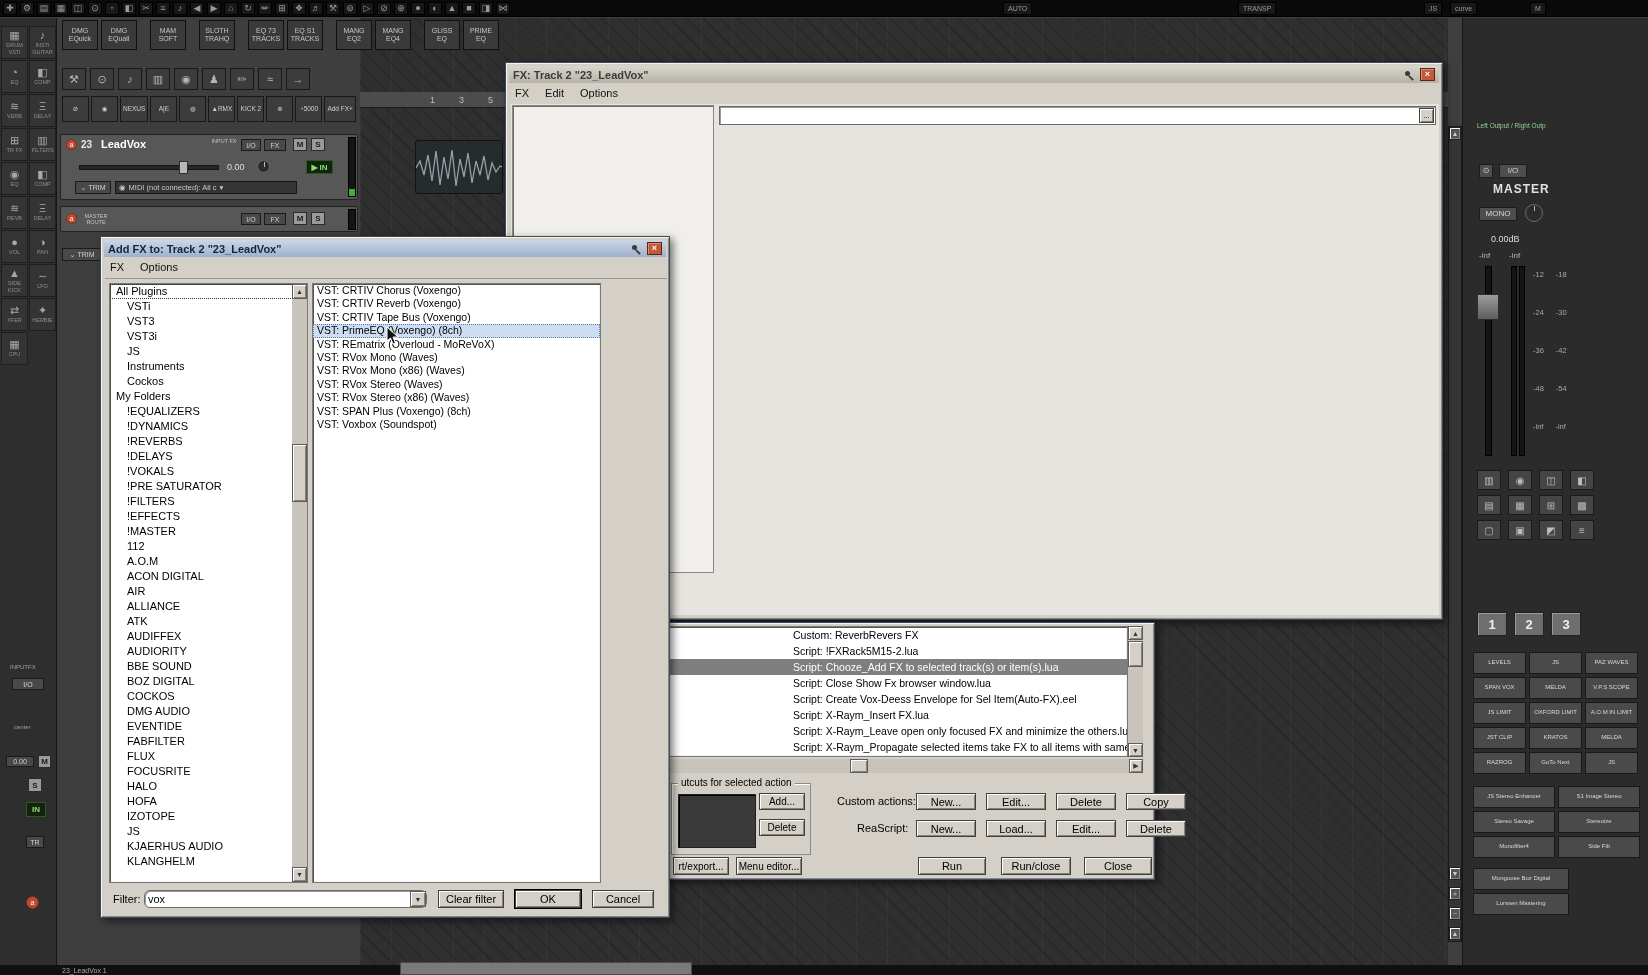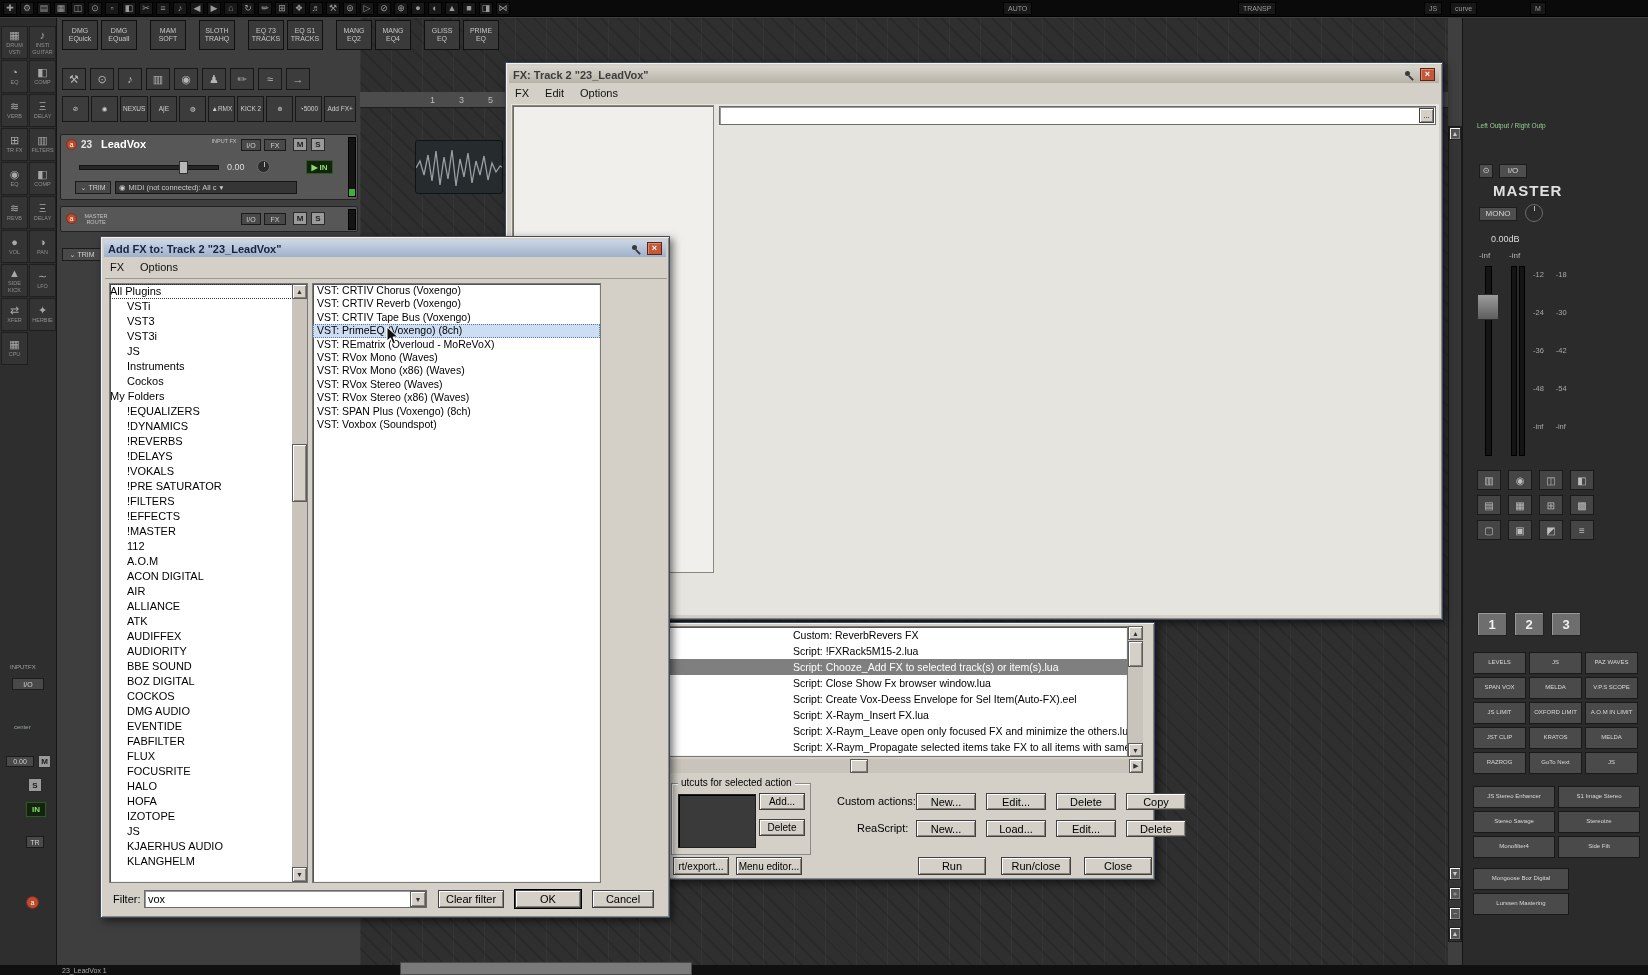--- a/index.html
+++ b/index.html
@@ -50,21 +50,21 @@
 .win{background:#d4d0c8;border:1px solid #3c4a63;box-shadow:inset 1px 1px 0 #f4f2ee,inset -1px -1px 0 #8a877e,3px 3px 8px rgba(0,0,0,.55)}
 .titlebar{position:absolute;left:3px;right:3px;top:3px;height:17px;display:flex;align-items:center;padding:0 4px;background:linear-gradient(180deg,#ccd6e6,#9fb1ca);color:#15233c;font-size:11px;font-weight:bold}
 .titlebar.inactive{background:linear-gradient(180deg,#d9d6cf,#b6b2a6);color:#3c3c3c}
 .tspacer{flex:1}
 .pin{width:12px;height:12px;position:relative;margin-right:5px}
 .pin::before{content:"";position:absolute;width:5px;height:5px;background:#3a3a3a;border-radius:50%;left:2px;top:2px}
 .pin::after{content:"";position:absolute;width:2px;height:6px;background:#3a3a3a;left:7px;top:6px;transform:rotate(-45deg)}
 .closebox{width:15px;height:13px;background:#c2593b;border:1px solid #5e2413;box-shadow:inset 1px 1px 0 #e08a6d;color:#fff;font-size:9px;line-height:11px;text-align:center;font-weight:bold}
 .menubar{position:absolute;left:3px;height:18px;display:flex;align-items:center;gap:16px;padding-left:6px;font-size:11px;color:#111}
 .whitelist{background:#fff;border:1px solid #7a7a74;box-shadow:inset 1px 1px 0 #555,inset -1px -1px 0 #f2f2f2;overflow:hidden}
-.trow{height:15px;line-height:15px;font-size:11px;color:#000;padding-left:0;white-space:nowrap}
+.trow{height:15px;line-height:15px;font-size:11px;color:#000;padding-left:6px;white-space:nowrap}
 .trow.ind{padding-left:17px}
 .trow.selected{outline:1px dotted #333;outline-offset:-1px}
 .prow{height:13.4px;line-height:13.4px;font-size:10.5px;color:#000;padding-left:4px;white-space:nowrap}
 .prow.selected{background:#cdddf2;outline:1px dotted #5a7aa8;outline-offset:-1px}
 .arow{height:16px;line-height:16px;font-size:10.5px;color:#000;padding-left:147px;white-space:nowrap}
 .arow.selected{background:#7f7f7f;color:#fff}
 .btn95{background:#d4d0c8;border:1px solid #404040;box-shadow:inset 1px 1px 0 #fff,inset -1px -1px 0 #87837a;font-size:11px;color:#000;display:flex;align-items:center;justify-content:center;font-family:inherit}
 .btn95.def{box-shadow:inset 1px 1px 0 #fff,inset -1px -1px 0 #87837a,0 0 0 1px #000}
 .sunkenfield{background:#fff;border:1px solid #6a6a6a;box-shadow:inset 1px 1px 0 #9a9a9a;font-size:11px;color:#000;padding:0 3px;font-family:inherit}
 .sb{background:#c8c4bc}
@@ -531,21 +531,21 @@
         <div class="prow">VST: REmatrix (Overloud - MoReVoX)</div>
         <div class="prow">VST: RVox Mono (Waves)</div>
         <div class="prow">VST: RVox Mono (x86) (Waves)</div>
         <div class="prow">VST: RVox Stereo (Waves)</div>
         <div class="prow">VST: RVox Stereo (x86) (Waves)</div>
         <div class="prow">VST: SPAN Plus (Voxengo) (8ch)</div>
         <div class="prow">VST: Voxbox (Soundspot)</div>
       </div>
     <span class="abs label95" style="left:12px;top:656px">Filter:</span>
     <div class="abs" style="left:43px;top:653px;width:283px;height:18px">
-      <input class="sunkenfield abs" style="left: 0px; top: 0px; width: 283px; height: 18px;" value="vox">
+      <input class="sunkenfield abs" style="left: 0px; top: 0px; width: 283px; height: 18px; border-radius: 6px;" value="vox">
       <div class="sbbtn abs" style="right:1px;top:1px;width:16px;height:16px">▼</div>
     </div>
     <button class="btn95 abs" style="left:337px;top:653px;width:66px;height:18px">Clear filter</button>
     <button class="btn95 def abs" style="left:414px;top:653px;width:66px;height:18px">OK</button>
     <button class="btn95 abs" style="left:491px;top:653px;width:62px;height:18px">Cancel</button>
   </div>
 
   <svg class="cursor" style="left:386px;top:326px" width="13" height="19" viewBox="0 0 13 19">
     <path d="M1 1 L1 15 L4.5 12 L7 18 L9.5 17 L7 11 L12 11 Z" fill="#111" stroke="#fff" stroke-width="1"></path>
   </svg>
@@ -555,21 +555,21 @@
     <div class="sbbtn abs" style="left:0;top:740px;width:12px;height:13px;background:#555;border-color:#222;color:#ccc">▼</div>
     <div class="sbbtn abs" style="left:0;top:760px;width:12px;height:13px;background:#555;border-color:#222;color:#ccc">＋</div>
     <div class="sbbtn abs" style="left:0;top:780px;width:12px;height:13px;background:#555;border-color:#222;color:#ccc">−</div>
     <div class="sbbtn abs" style="left:0;top:800px;width:12px;height:13px;background:#555;border-color:#222;color:#ccc">▲</div>
   </div>
 
   <div class="abs mixer" style="left:1462px;top:18px;width:186px;height:957px">
     <span class="abs green" style="left:14px;top:104px;font-size:6.5px">Left Output / Right Outp</span>
     <div class="abs mchip" style="left:16px;top:146px;width:14px;height:14px;font-size:8px">⊙</div>
     <div class="abs mchip" style="left:36px;top:146px;width:28px;height:14px;font-size:8px">I/O</div>
-    <span class="abs" style="left:30px;top:164px;font-size:15px;font-weight:bold;color:#e0e0e0;letter-spacing:1px">MASTER</span>
+    <span class="abs" style="left:30px;top:164px;font-size:12px;font-weight:bold;color:#e0e0e0;letter-spacing:1px">MASTER</span>
     <div class="abs mchip" style="left:16px;top:189px;width:38px;height:14px;font-size:8px">MONO</div>
     <div class="abs knob" style="left:62px;top:186px;width:18px;height:18px"></div>
     <span class="abs" style="left:28px;top:216px;font-size:9px;color:#ddd">0.00dB</span>
     <span class="abs" style="left:16px;top:233px;font-size:8px;color:#b5b5b5">-inf</span>
     <span class="abs" style="left:46px;top:233px;font-size:8px;color:#b5b5b5">-inf</span>
     <div class="abs" style="left:22px;top:248px;width:7px;height:190px;background:#141414;border:1px solid #000"></div>
     <div class="abs" style="left:14px;top:276px;width:22px;height:26px;background:linear-gradient(180deg,#9c9c9c,#5e5e5e);border:1px solid #2c2c2c"></div>
     <div class="abs meterstrip" style="left:48px;top:248px;width:6px;height:190px"></div>
     <div class="abs meterstrip" style="left:56px;top:248px;width:6px;height:190px"></div>
     <div class="abs scalecol" style="left:70px;top:252px">

